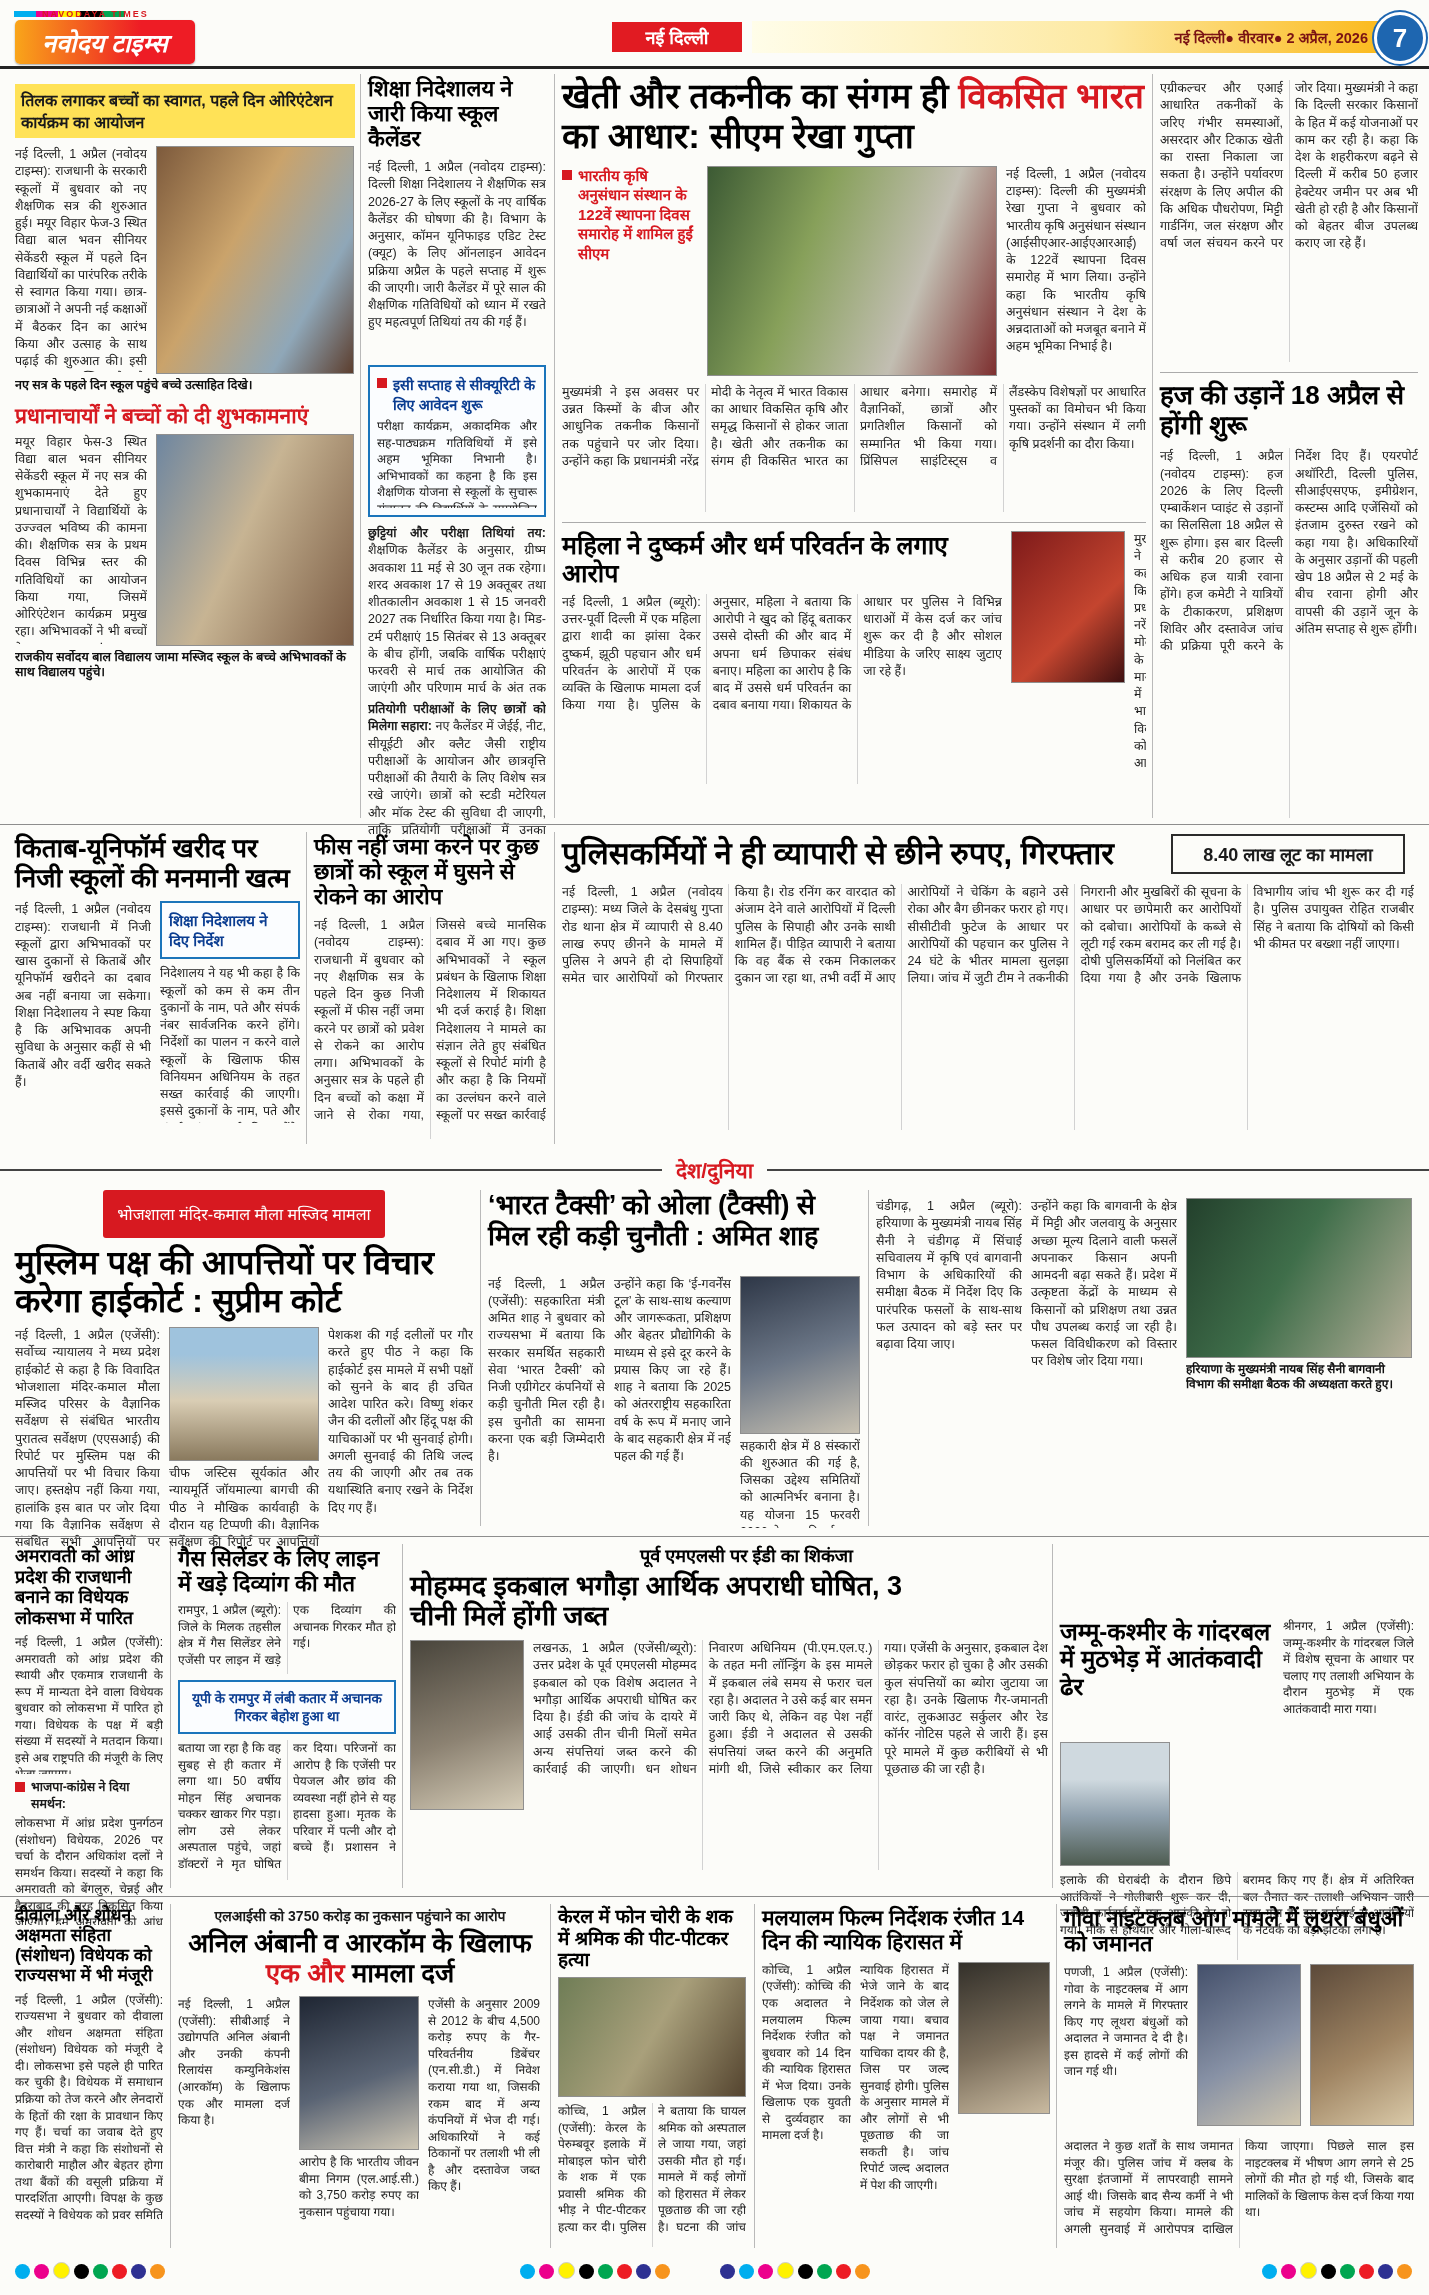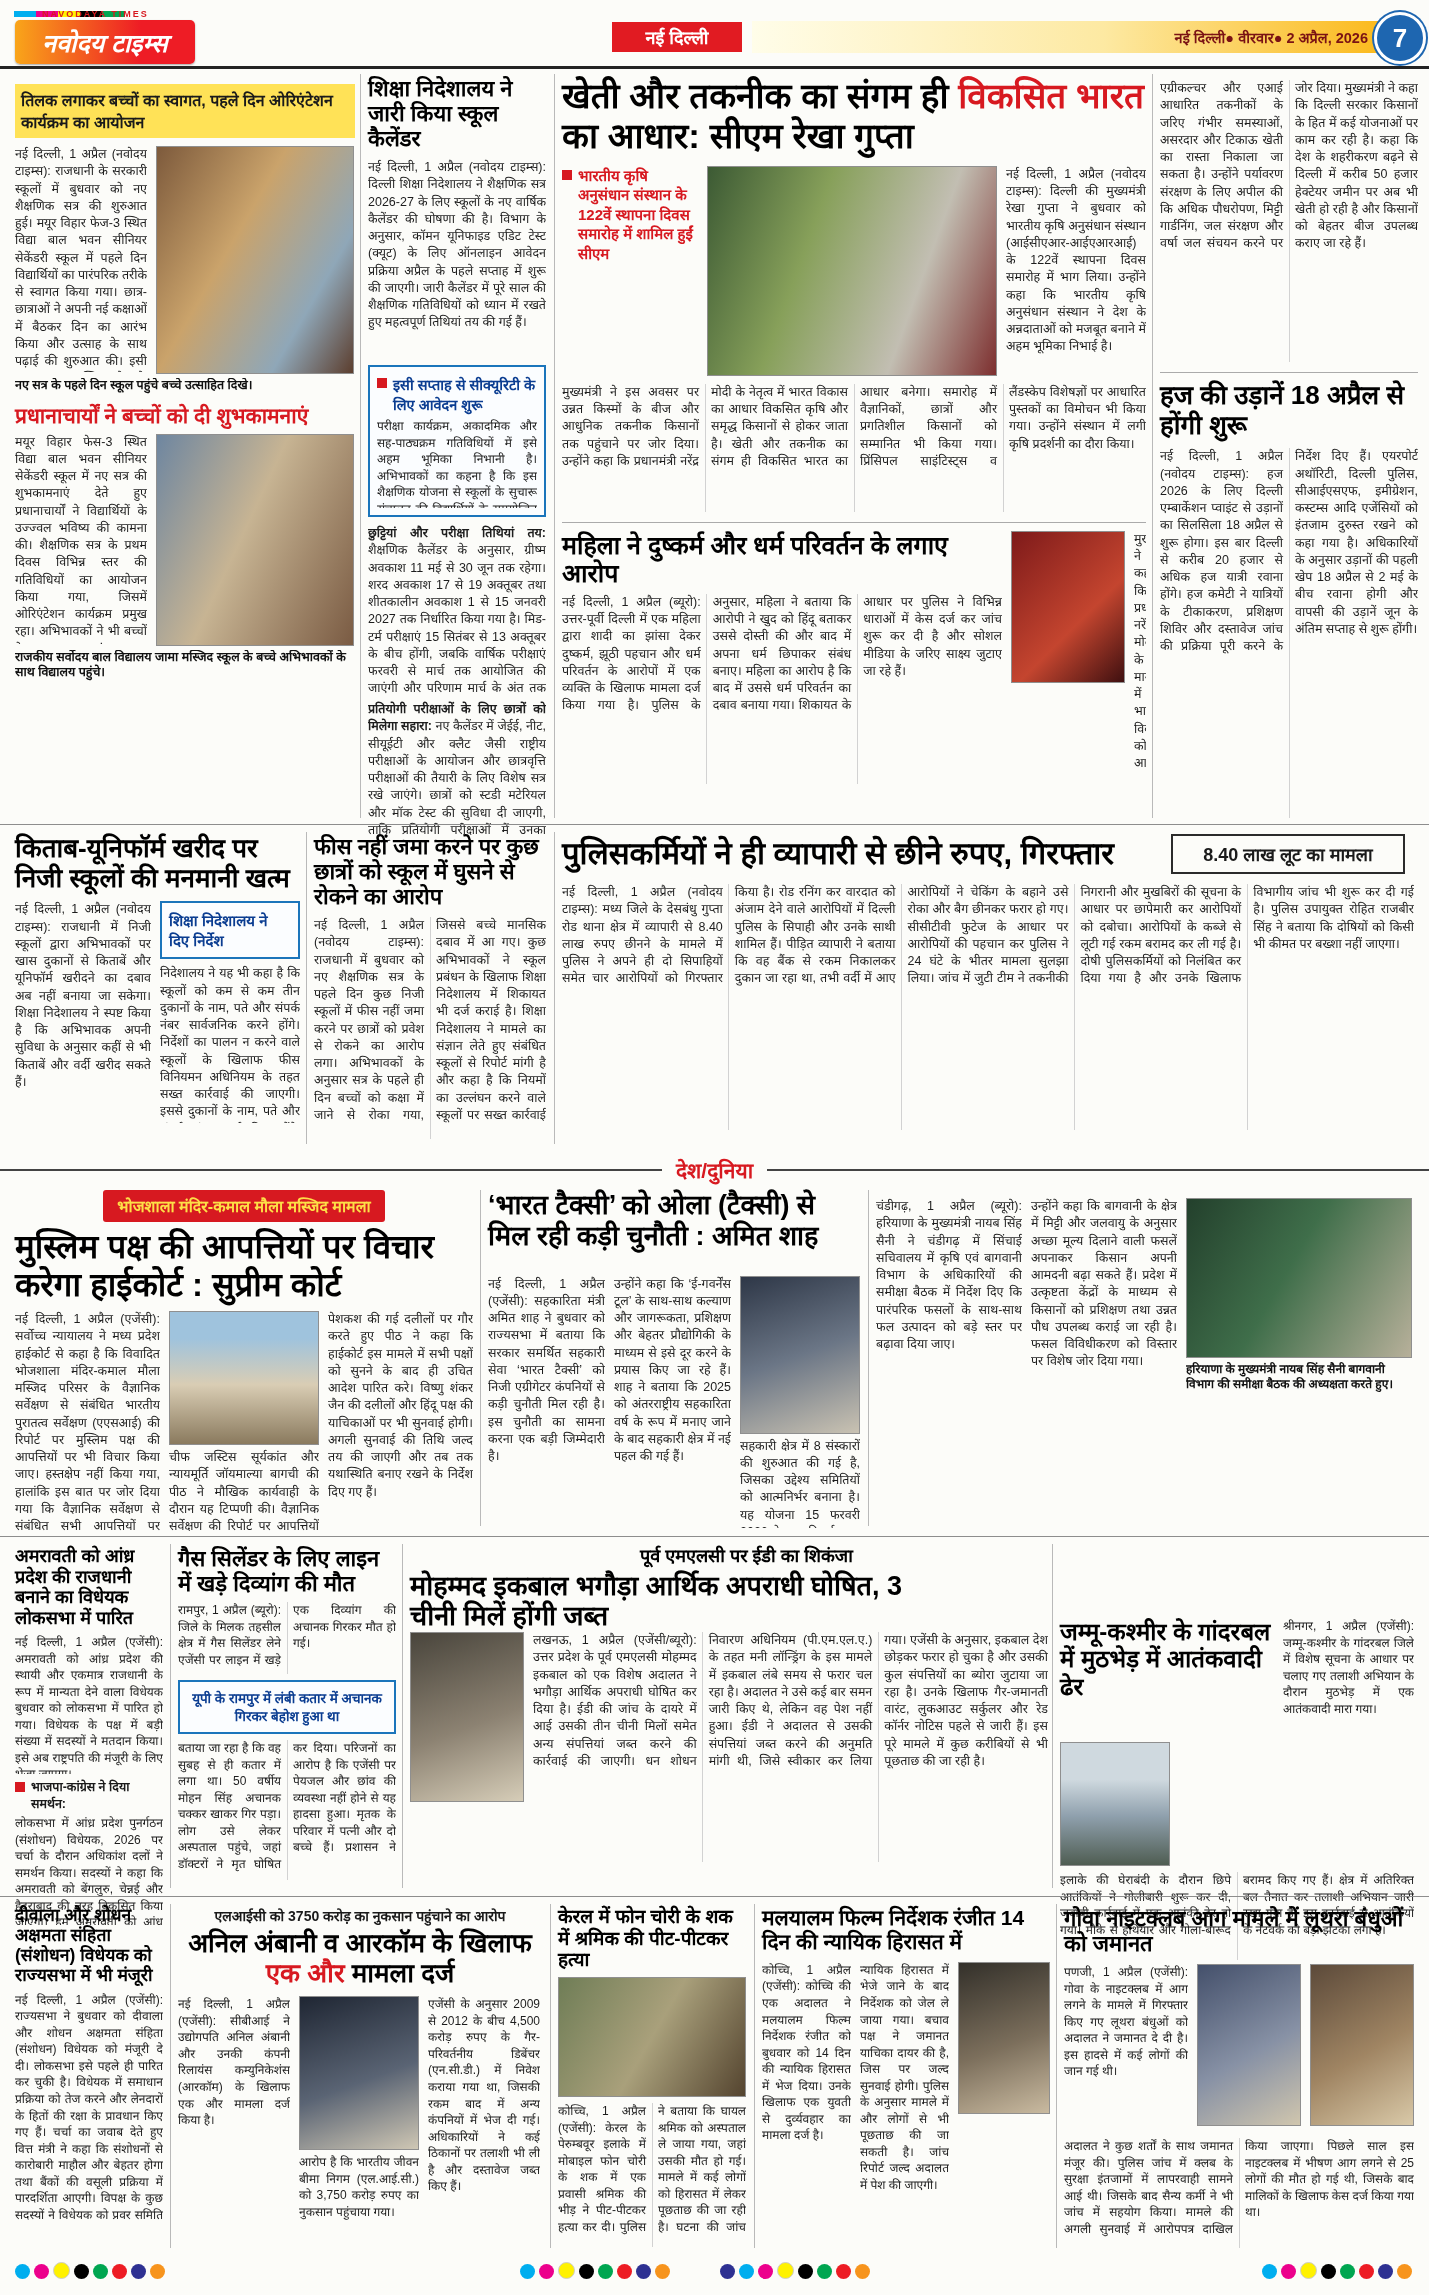--- a/index.html
+++ b/index.html
@@ -9,22 +9,22 @@
   .hl{font-weight:700;color:#000;line-height:1.14}
   .accent{color:#d71920}
   .bt{font-size:12.5px;line-height:1.38;text-align:justify;color:#1d1d1d;overflow:hidden}
   .cap{font-size:12.5px;font-weight:700;line-height:1.25;color:#111;overflow:hidden}
   .row{display:flex;gap:9px}
   .col{overflow:hidden}
   .photo{flex:none;border:1px solid #8f8f8f}
   .vr{position:absolute;width:1px;background:#b9b9b9}
   .hrule{position:absolute;left:0;width:1429px;height:1px;background:#8d8d8d}
   .colrule{column-gap:12px;column-rule:1px solid #d2d2d2}
-  .kicker-pill{display:inline-block;background:#d71920;color:#fde047;font-weight:700;
-               font-size:16px;padding:5px 14px;border-radius:3px}
+  .kicker-pill{display:inline-block;background:#d71920;color:#ffffff;font-weight:400;
+               font-size:16px;padding:13px 14px;border-radius:3px}
   .redsq{display:inline-block;width:10px;height:10px;background:#d71920;margin-right:6px;flex:none;margin-top:4px}
   .bluebox{border:2px solid #1b75bb;padding:7px;background:#fbfdff}
   .darkbox{border:2.5px solid #2b2b2b;padding:6px 10px;font-weight:700;text-align:center}
   .dot{width:15px;height:15px;border-radius:50%;display:inline-block;margin-right:4px}
   .regstrip span{display:inline-block;width:22px;height:6px}
 </style>
 </head>
 <body>
 
 <div class="abs regstrip" style="left:14px;top:3px">
@@ -207,21 +207,21 @@
 <div class="abs" style="left:178px;top:1546px;width:218px">
   <div class="hl" style="font-size:22px">गैस सिलेंडर के लिए लाइन में खड़े दिव्यांग की मौत</div>
   <div class="bt colrule" style="margin-top:6px;column-count:2;height:72px;font-size:12px">रामपुर, 1 अप्रैल (ब्यूरो): जिले के मिलक तहसील क्षेत्र में गैस सिलेंडर लेने एजेंसी पर लाइन में खड़े एक दिव्यांग की अचानक गिरकर मौत हो गई।</div>
   <div class="bluebox" style="margin-top:6px;font-weight:700;font-size:13.5px;color:#0b3d91;text-align:center">यूपी के रामपुर में लंबी कतार में अचानक गिरकर बेहोश हुआ था</div>
   <div class="bt colrule" style="margin-top:6px;column-count:2;height:140px;font-size:12px">बताया जा रहा है कि वह सुबह से ही कतार में लगा था। 50 वर्षीय मोहन सिंह अचानक चक्कर खाकर गिर पड़ा। लोग उसे लेकर अस्पताल पहुंचे, जहां डॉक्टरों ने मृत घोषित कर दिया। परिजनों का आरोप है कि एजेंसी पर पेयजल और छांव की व्यवस्था नहीं होने से यह हादसा हुआ। मृतक के परिवार में पत्नी और दो बच्चे हैं। प्रशासन ने मामले की जांच के आदेश दिए हैं।</div>
 </div>
 
 <div class="abs" style="left:410px;top:1546px;width:638px">
   <div class="hl" style="font-size:18px;margin-left:230px">पूर्व एमएलसी पर ईडी का शिकंजा</div>
   <div class="hl" style="font-size:27px;width:520px;margin-top:4px">मोहम्मद इकबाल भगौड़ा आर्थिक अपराधी घोषित, 3 चीनी मिलें होंगी जब्त</div>
-  <div class="row" style="">
+  <div class="row" style="margin-top:8px">
     <div class="photo" style="width:112px;height:168px;background:linear-gradient(160deg,#49453c,#8c8272 55%,#d6cdb8)"></div>
     <div class="bt colrule" style="flex:1;column-count:3;height:230px">लखनऊ, 1 अप्रैल (एजेंसी/ब्यूरो): उत्तर प्रदेश के पूर्व एमएलसी मोहम्मद इकबाल को एक विशेष अदालत ने भगौड़ा आर्थिक अपराधी घोषित कर दिया है। ईडी की जांच के दायरे में आई उसकी तीन चीनी मिलों समेत अन्य संपत्तियां जब्त करने की कार्रवाई की जाएगी। धन शोधन निवारण अधिनियम (पी.एम.एल.ए.) के तहत मनी लॉन्ड्रिंग के इस मामले में इकबाल लंबे समय से फरार चल रहा है। अदालत ने उसे कई बार समन जारी किए थे, लेकिन वह पेश नहीं हुआ। ईडी ने अदालत से उसकी संपत्तियां जब्त करने की अनुमति मांगी थी, जिसे स्वीकार कर लिया गया। एजेंसी के अनुसार, इकबाल देश छोड़कर फरार हो चुका है और उसकी कुल संपत्तियों का ब्योरा जुटाया जा रहा है। उनके खिलाफ गैर-जमानती वारंट, लुकआउट सर्कुलर और रेड कॉर्नर नोटिस पहले से जारी हैं। इस पूरे मामले में कुछ करीबियों से भी पूछताछ की जा रही है।</div>
   </div>
 </div>
 
 <div class="abs" style="left:1060px;top:1618px;width:354px">
   <div class="row">
     <div class="hl" style="font-size:24px;width:214px">जम्मू-कश्मीर के गांदरबल में मुठभेड़ में आतंकवादी ढेर</div>
     <div class="col bt" style="flex:1;height:118px;font-size:12px">श्रीनगर, 1 अप्रैल (एजेंसी): जम्मू-कश्मीर के गांदरबल जिले में विशेष सूचना के आधार पर चलाए गए तलाशी अभियान के दौरान मुठभेड़ में एक आतंकवादी मारा गया।</div>
   </div>

